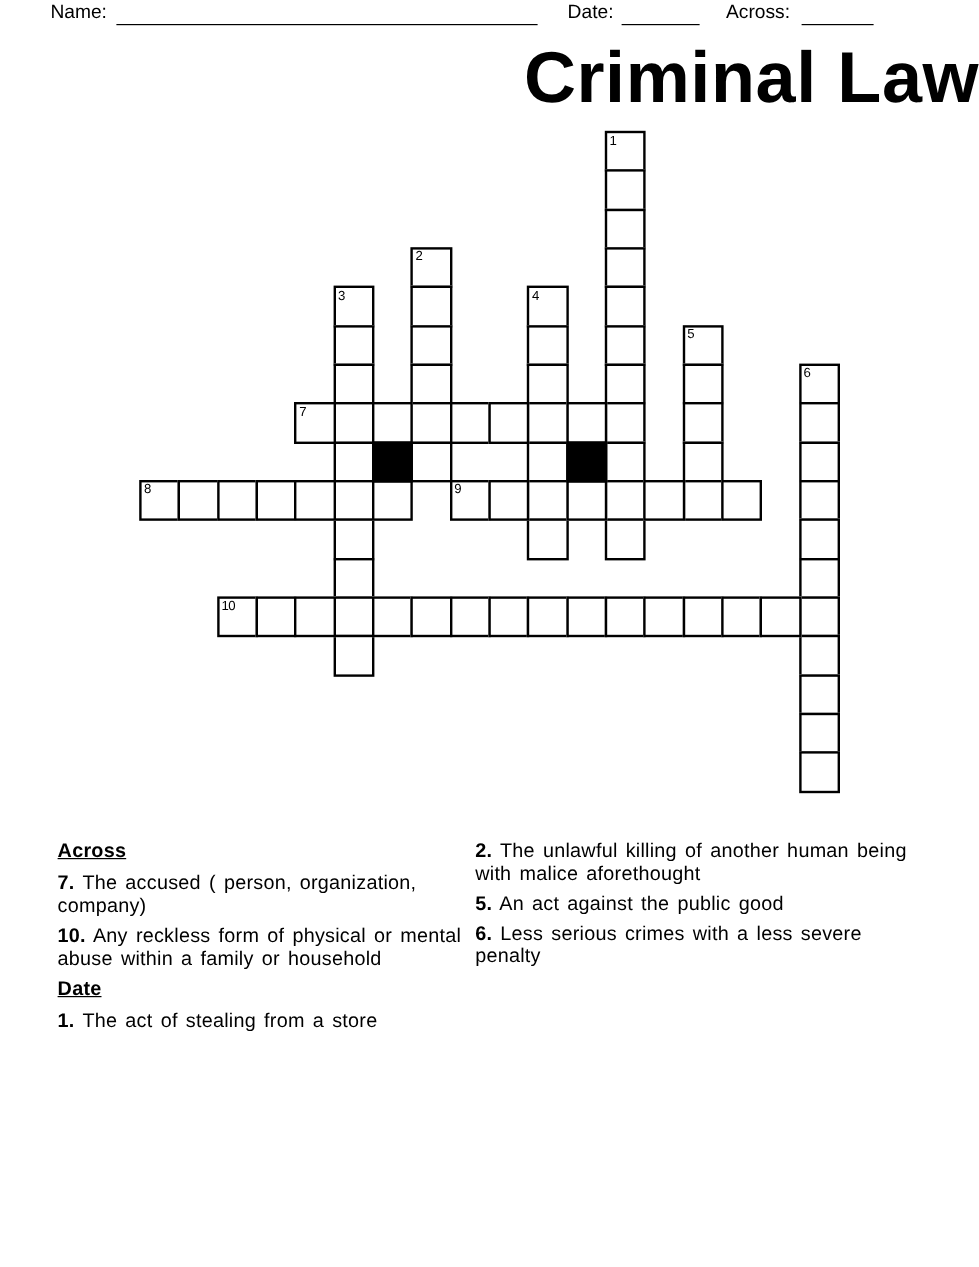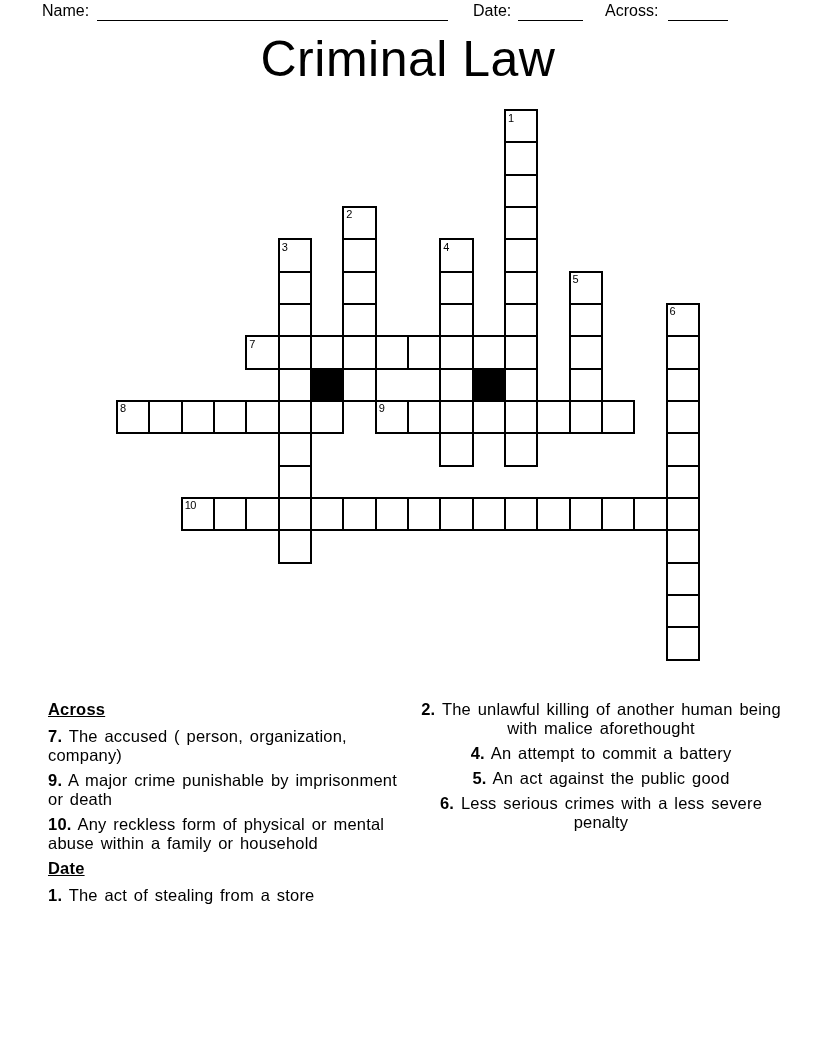--- a/index.html
+++ b/index.html
@@ -35,23 +35,23 @@
   #date-label   { left: 473px; }
   #date-line    { left: 518px; width: 65px; }
   #period-label { left: 605px; }
   #period-line  { left: 668px; width: 60px; }
   
   .title {
     position: absolute;
     left: 0; right: 0;
     top: 30px;
     margin: 0;
-    text-align: center;
-    font-size: 50px;
-    font-weight: 400;
+    text-align: right;
+    font-size: 60px;
+    font-weight: 700;
     letter-spacing: 0.5px;
   }
   
   #grid { position: absolute; left: 0; top: 0; }
   .cell {
     position: absolute;
     box-sizing: border-box;
     border: 2px solid #000;
     background: #fff;
   }
@@ -66,21 +66,21 @@
   
   .clues-col {
     position: absolute;
     top: 700px;
     font-size: 16.5px;
     line-height: 19px;
     letter-spacing: 0.2px;
     word-spacing: 2px;
   }
   #clues-left  { left: 48px;  width: 364px; }
-  #clues-right { left: 412px; width: 378px; text-align: center; }
+  #clues-right { left: 396px; width: 378px; }
   .clue-heading {
     font-weight: bold;
     text-decoration: underline;
     margin: 0 0 8px 0;
   }
   .clue {
     margin: 0 0 6px 0;
   }
   .clue b { font-weight: bold; }
 </style>
@@ -190,30 +190,28 @@
       <span class="cellnum" style="left: 249.32px; top: 338.81px;">7</span>
       <span class="cellnum" style="left: 120px; top: 403.47px;">8</span>
       <span class="cellnum" style="left: 378.64px; top: 403.47px;">9</span>
       <span class="cellnum" style="left: 184.66px; top: 500.46px;">10</span>
     </div>
 
   <div class="clues-col" id="clues-left">
     <div class="clue-heading">Across</div>
     <div id="across-list">
         <p class="clue"><b>7.</b> The accused ( person, organization, company)</p>
-        <p class="clue"><b>9.</b> A major crime punishable by imprisonment or death</p>
         <p class="clue"><b>10.</b> Any reckless form of physical or mental abuse within a family or household</p>
       </div>
     <div class="clue-heading">Date</div>
     <div id="down-list-left">
         <p class="clue"><b>1.</b> The act of stealing from a store</p>
       </div>
   </div>
   <div class="clues-col" id="clues-right">
     <div id="down-list-right">
         <p class="clue"><b>2.</b> The unlawful killing of another human being with malice aforethought</p>
-        <p class="clue"><b>4.</b> An attempt to commit a battery</p>
         <p class="clue"><b>5.</b> An act against the public good</p>
         <p class="clue"><b>6.</b> Less serious crimes with a less severe penalty</p>
       </div>
   </div>
 
 </div>
 
 </body></html>

